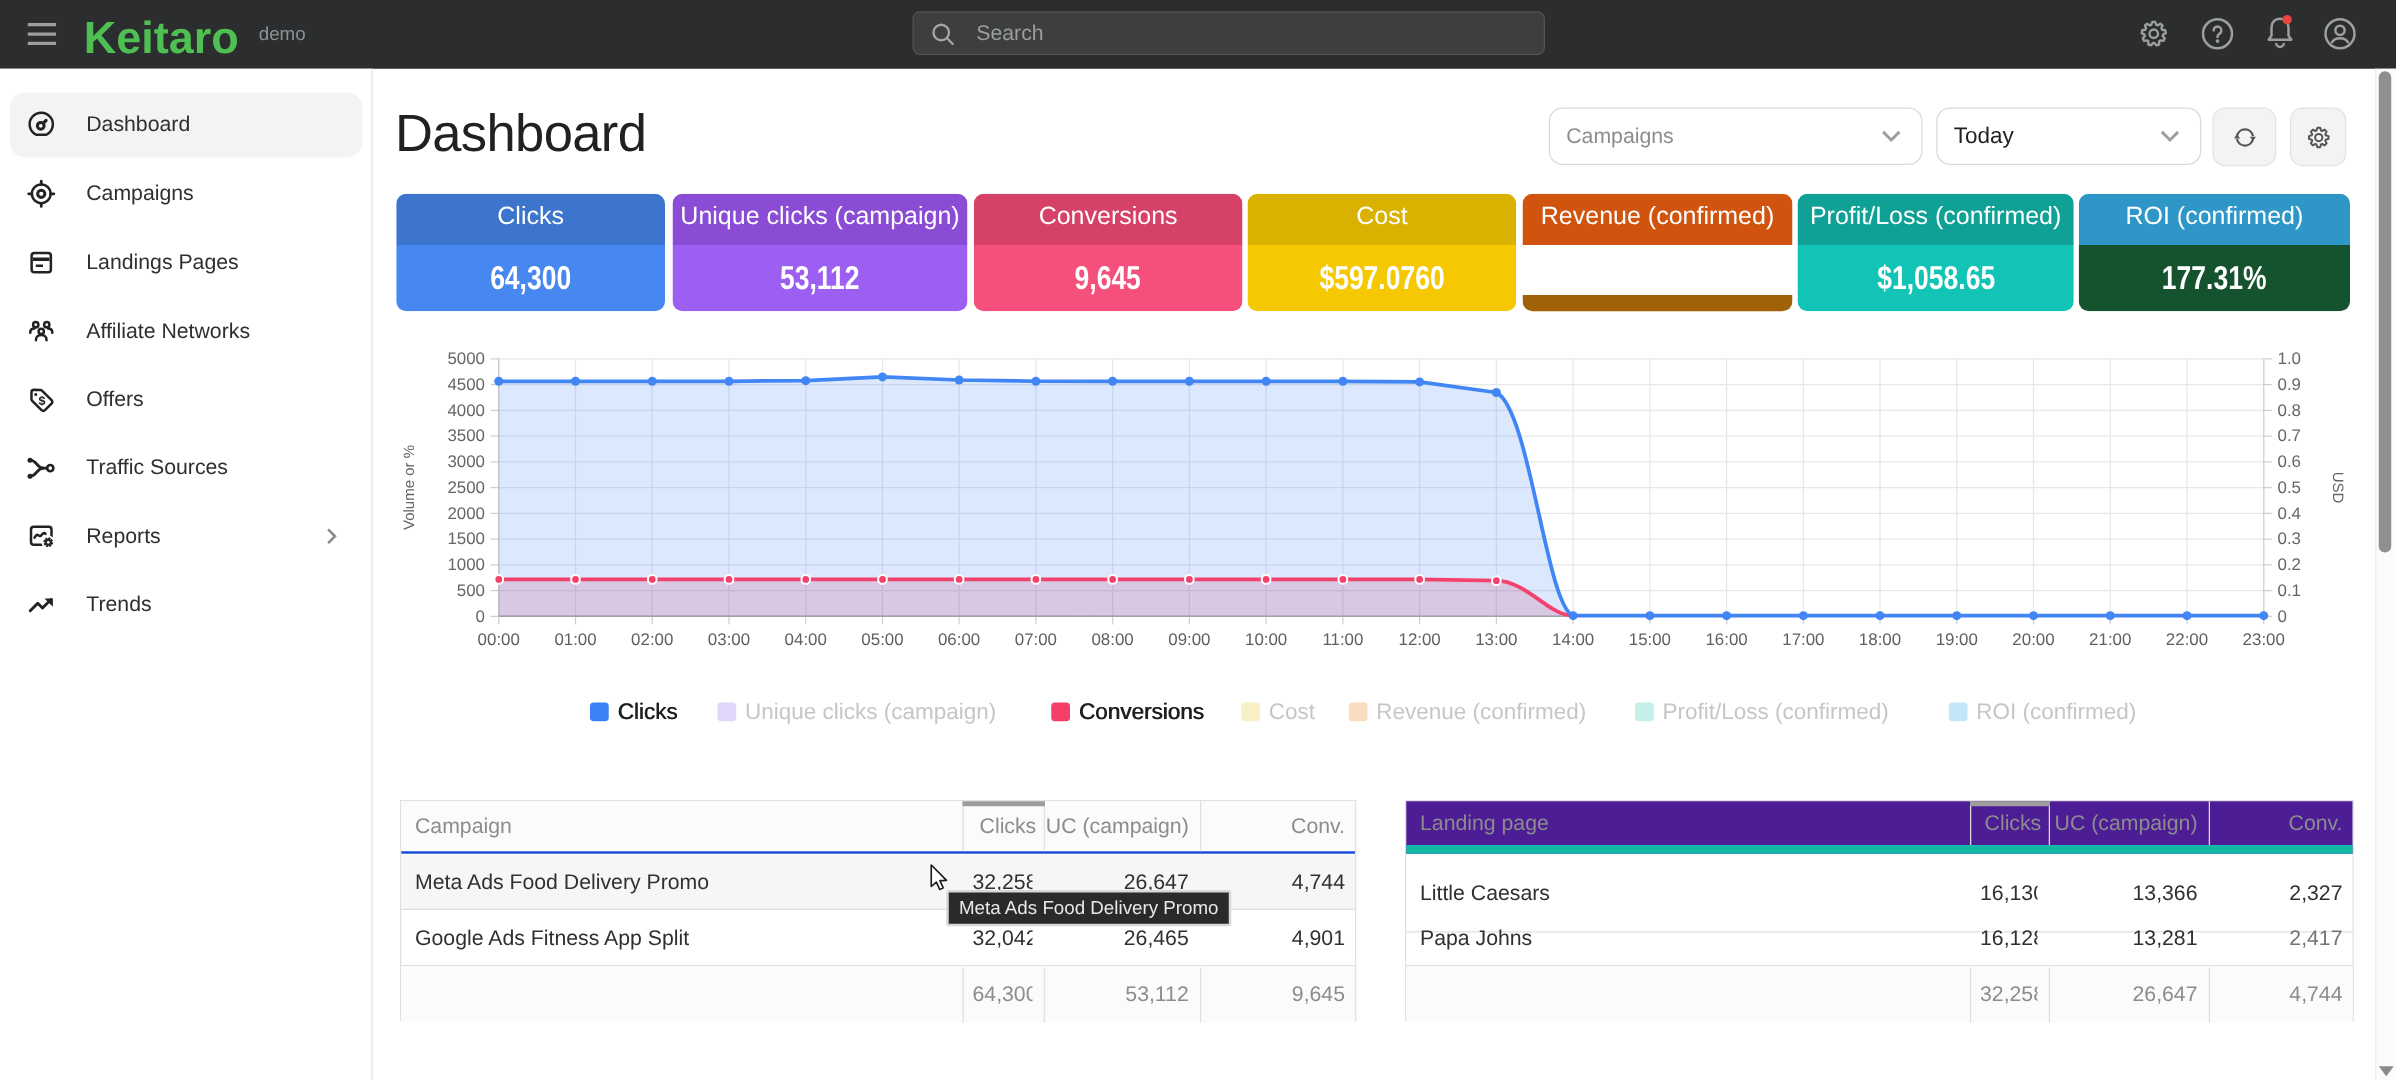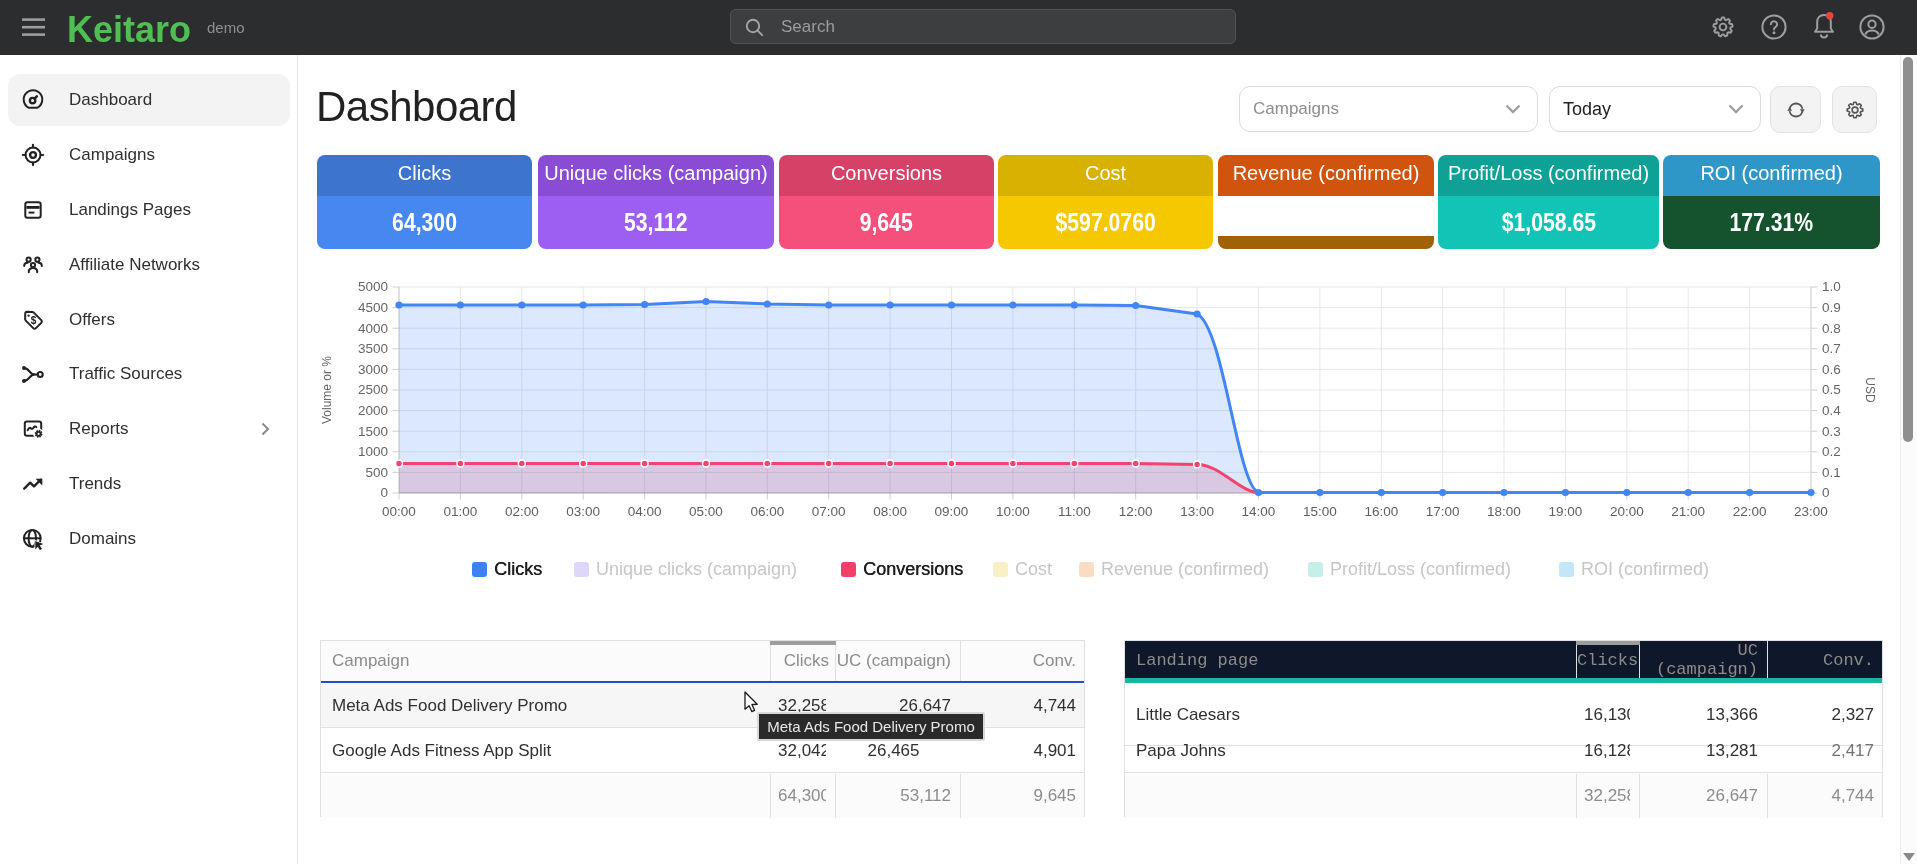--- a/index.html
+++ b/index.html
@@ -139,31 +139,20 @@
     <svg class="abs" style="left:258px;top:50%;margin-top:-7px" width="14" height="14" viewBox="0 0 14 14">
         <polyline points="4.5,1.5 10,7 4.5,12.5" fill="none" stroke="#8a8a8a" stroke-width="2"></polyline>
       </svg>
   </div>
   <div class="mitem" style="top:401px;">
     <svg class="mico" viewBox="0 0 24 24">
         <polyline points="3.2,16.6 9.2,10.6 13,14.4 19.8,7.6" fill="none" stroke="#222" stroke-width="2.3" stroke-linecap="round" stroke-linejoin="round"></polyline>
         <path d="M14.6,6.7 h6.7 v6.7 Z" fill="#222"></path>
       </svg>
     <div class="mtxt">Trends</div>
-  </div>
-  <div class="mitem" style="top:456px;">
-    <svg class="mico" viewBox="0 0 24 24">
-        <g fill="none" stroke="#222" stroke-width="2">
-          <circle cx="11.3" cy="11.3" r="8.4"></circle>
-          <ellipse cx="11.3" cy="11.3" rx="3.7" ry="8.4"></ellipse>
-          <line x1="3" y1="11.3" x2="19.6" y2="11.3"></line>
-        </g>
-        <path d="M14.3,14 l8,3.1 -3.6,1.5 2.3,3.2 -2.1,1.4 -2.1,-3.4 -2.5,2.8 Z" fill="#222" stroke="#fff" stroke-width="1.6" paint-order="stroke"></path>
-      </svg>
-    <div class="mtxt">Domains</div>
   </div>
 </div>
 <div id="main">
   <div class="abs" style="left:316px;top:83px;font-size:42px;color:#212121;letter-spacing:-0.5px;">Dashboard</div>
   <div class="sel" style="left:1239px;width:299px;">
     <div class="selt" style="color:#8d8d8d;">Campaigns</div>
     <svg class="abs" style="right:16px;top:50%;margin-top:-5px" width="16" height="10" viewBox="0 0 16 10">
         <polyline points="1.5,1.5 8,8 14.5,1.5" fill="none" stroke="#9e9e9e" stroke-width="2.3"></polyline>
       </svg>
   </div>
@@ -478,21 +467,21 @@
         </div>
       </div>
       <div class="trow" style="top:88px;height:44px;border-bottom:1px solid #e0e0e0;">
         <div class="tcell" style="left:0px;width:450px;">
           <div class="cellin" style="text-align:left;padding-left:11px;color:#303030;">Google Ads Fitness App Split</div>
         </div>
         <div class="tcell" style="left:450px;width:65px;">
           <div class="cellin" style="left:7px;right:10px;width:auto;text-align:left;white-space:nowrap;overflow:hidden;color:#303030;">32,042</div>
         </div>
         <div class="tcell" style="left:515px;width:125px;">
-          <div class="cellin" style="text-align:center;padding-right:10px;color:#303030;">26,465</div>
+          <div class="cellin" style="text-align:right;padding-right:10px;color:#303030;">26,465</div>
         </div>
         <div class="tcell" style="left:640px;width:125px;">
           <div class="cellin" style="text-align:right;padding-right:10px;color:#303030;">4,901</div>
         </div>
       </div>
       <div class="trow" style="top:133px;height:44px;background:#fbfbfb;">
         <div class="tcell" style="left:0px;width:450px;">
           <div class="cellin" style="text-align:left;padding-left:11px;color:#8c8c8c;"></div>
         </div>
         <div class="tcell" style="left:449px;width:66px;border-left:1px solid #e0e0e0;">
@@ -500,21 +489,21 @@
         </div>
         <div class="tcell" style="left:514px;width:126px;border-left:1px solid #e0e0e0;">
           <div class="cellin" style="text-align:right;padding-right:10px;color:#8c8c8c;">53,112</div>
         </div>
         <div class="tcell" style="left:639px;width:126px;border-left:1px solid #e0e0e0;">
           <div class="cellin" style="text-align:right;padding-right:10px;color:#8c8c8c;">9,645</div>
         </div>
       </div>
     </div>
     <div class="tbl" style="left:1124px;top:640px;width:759px;height:177px;">
-      <div class="trow" style="top:0;height:42px;background:#0f172a;border-bottom:5px solid #14b8a6;font-family:Liberation Mono, monospace;">
+      <div class="trow" style="top:0;height:42px;background:#4c1d95;border-bottom:7px solid #14b8a6;">
         <div class="tcell" style="left:0px;width:452px;">
           <div class="cellin" style="text-align:left;padding-left:11px;color:#8c8c8c;">Landing page</div>
         </div>
         <div class="tcell" style="left:451px;width:64px;border-left:1px solid #e0e0e0;">
           <div class="cellin" style="text-align:right;padding-right:7px;color:#8c8c8c;">Clicks</div>
         </div>
         <div class="tcell" style="left:514px;width:129px;border-left:1px solid #e0e0e0;">
           <div class="cellin" style="text-align:right;padding-right:10px;color:#8c8c8c;">UC (campaign)</div>
         </div>
         <div class="tcell" style="left:642px;width:117px;border-left:1px solid #e0e0e0;">

